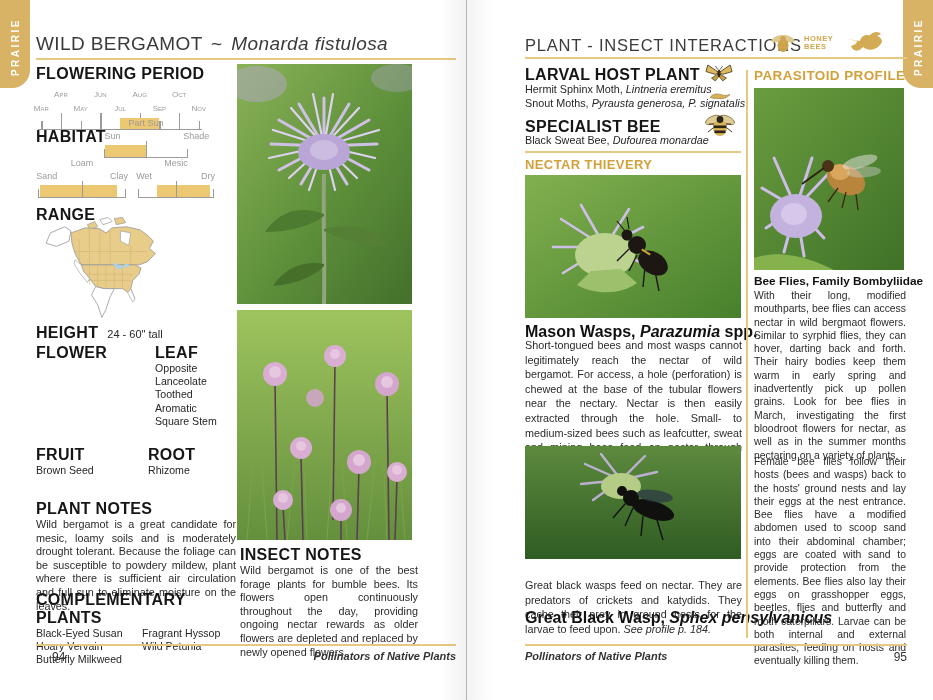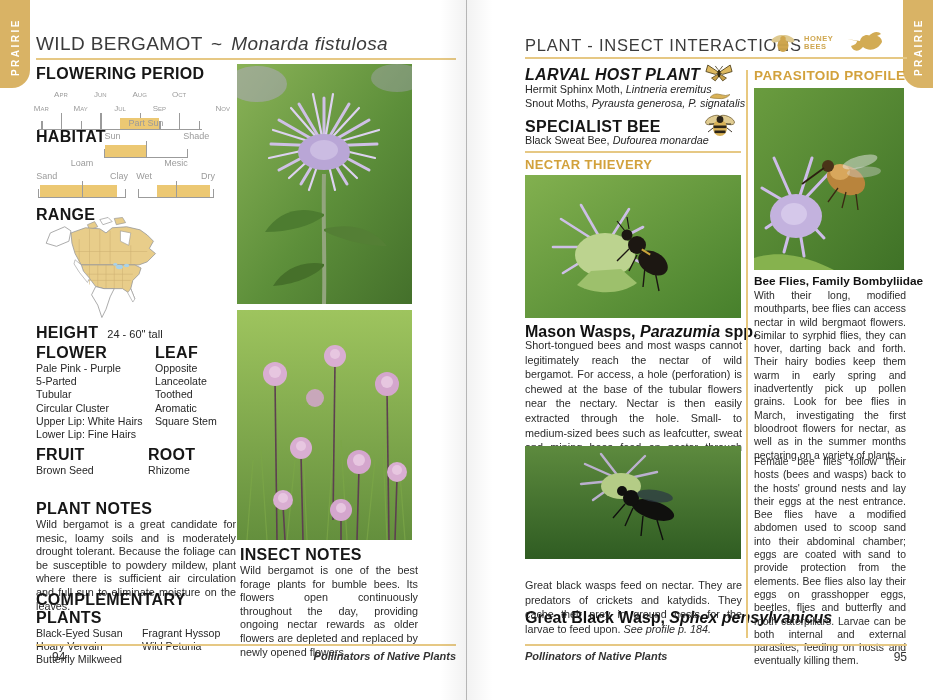--- a/index.html
+++ b/index.html
@@ -85,21 +85,21 @@
     <div class="tick s" style="left:98%;"></div>
     <div class="bar"></div>
     <div class="m low" style="left:2%;">Mar</div>
     <div class="m hi" style="left:14%;">Apr</div>
     <div class="m low" style="left:26%;">May</div>
     <div class="m hi" style="left:38%;">Jun</div>
     <div class="m low" style="left:50%;">Jul</div>
     <div class="m hi" style="left:62%;">Aug</div>
     <div class="m low" style="left:74%;">Sep</div>
     <div class="m hi" style="left:86%;">Oct</div>
-    <div class="m low" style="left:98%;margin-left:24px;">Nov</div>
+    <div class="m low" style="left:98%;">Nov</div>
   </div>
 
   <div class="abs h2" style="left:36px;top:128px;">HABITAT</div>
   <div class="scale" style="left:104px;top:114px;width:84px;">
     <div class="lb low" style="left:10%;">Sun</div>
     <div class="lb hi" style="left:50%;">Part Sun</div>
     <div class="lb low" style="left:92%;margin-left:15px;">Shade</div>
     <div class="fill" style="left:1%;width:49%;"></div>
     <div class="base"></div>
     <div class="tk l"></div>
@@ -148,28 +148,20 @@
     </svg>
   </div>
 
   <div class="abs" style="left:36px;top:324px;font-size:11px;">
     <span class="h2">HEIGHT</span>
     <span style="margin-left:6px;">24 - 60" tall</span>
   </div>
 
   <div class="abs" style="left:36px;top:344px;width:110px;">
     <div class="h2">FLOWER</div>
-    <div class="list">
-      <div>Pale Pink - Purple</div>
-      <div>5-Parted</div>
-      <div>Tubular</div>
-      <div>Circular Cluster</div>
-      <div style="white-space:nowrap;">Upper Lip: White Hairs</div>
-      <div style="white-space:nowrap;">Lower Lip: Fine Hairs</div>
-    </div>
   </div>
   <div class="abs" style="left:155px;top:344px;width:90px;">
     <div class="h2">LEAF</div>
     <div class="list">
       <div>Opposite</div>
       <div>Lanceolate</div>
       <div>Toothed</div>
       <div>Aromatic</div>
       <div>Square Stem</div>
     </div>
@@ -328,21 +320,21 @@
       <circle cx="16" cy="8" r="3.2" fill="#cfa64e"></circle>
     </svg>
     <div class="txt">HONEY BEES</div>
     <svg width="42" height="26" viewBox="0 0 40 26">
       <path d="M2,9 L15,11 C16,5 23,3 27,7 C31,4 37,7 37,12 C33,20 24,22 18,17 C14,22 8,22 6,16 C10,15 12,13 12,11 Z" fill="#d2ab54"></path>
       <path d="M24,6 C28,1 34,1 36,4 L28,8 Z" fill="#d2ab54"></path>
     </svg>
   </div>
   <div class="abs rule" style="left:525px;top:57px;width:382px;"></div>
 
-  <div class="abs h2" style="left:525px;top:66px;font-style:italic;">LARVAL HOST PLANT</div>
+  <div class="abs h2" style="left:525px;top:66px;">LARVAL HOST PLANT</div>
   <div class="abs" style="left:705px;top:62px;">
     <svg width="28" height="21" viewBox="0 0 30 22">
       <path d="M15,11 L3,3 L1,10 L11,13 Z" fill="#dcb85f" stroke="#4a3b17" stroke-width="0.9"></path>
       <path d="M15,11 L27,3 L29,10 L19,13 Z" fill="#dcb85f" stroke="#4a3b17" stroke-width="0.9"></path>
       <path d="M15,12 L7,17 L11,20 L15,15 Z" fill="#c9a24a" stroke="#4a3b17" stroke-width="0.8"></path>
       <path d="M15,12 L23,17 L19,20 L15,15 Z" fill="#c9a24a" stroke="#4a3b17" stroke-width="0.8"></path>
       <ellipse cx="15" cy="12" rx="1.6" ry="4" fill="#33290f"></ellipse>
       <path d="M14,8 L11,4 M16,8 L19,4" stroke="#33290f" stroke-width="0.8" fill="none"></path>
     </svg>
   </div>

